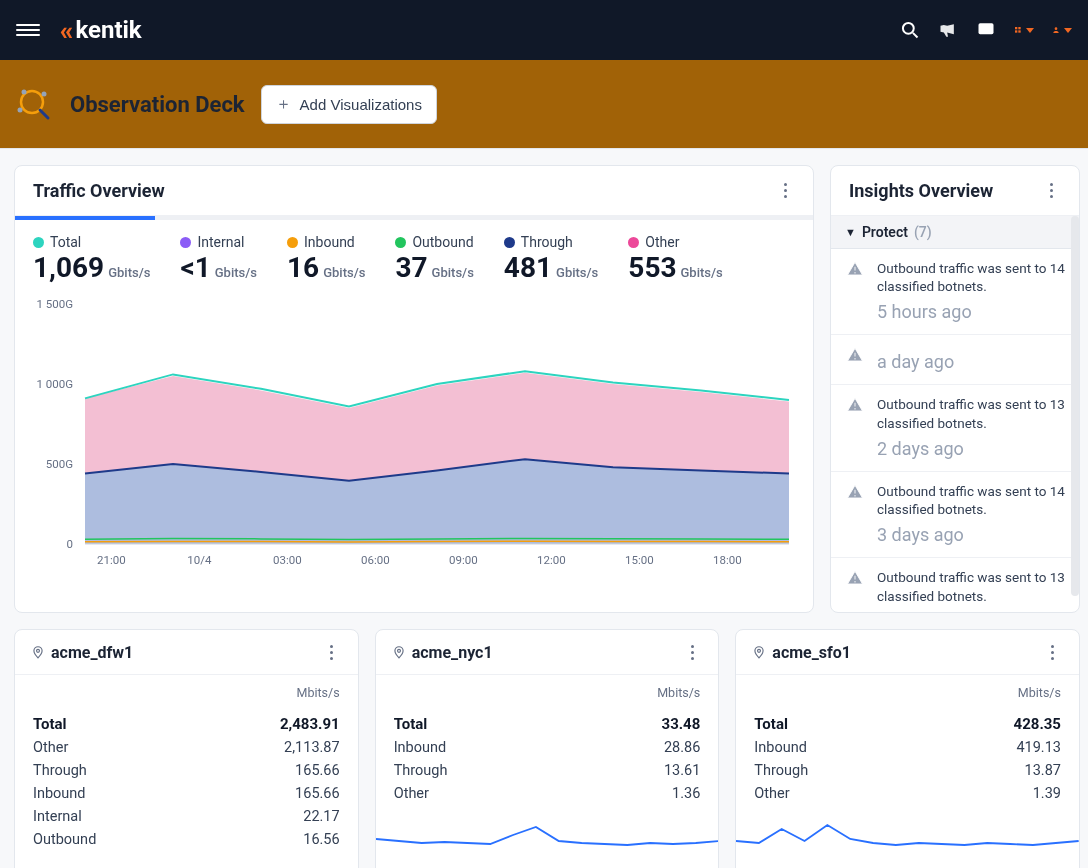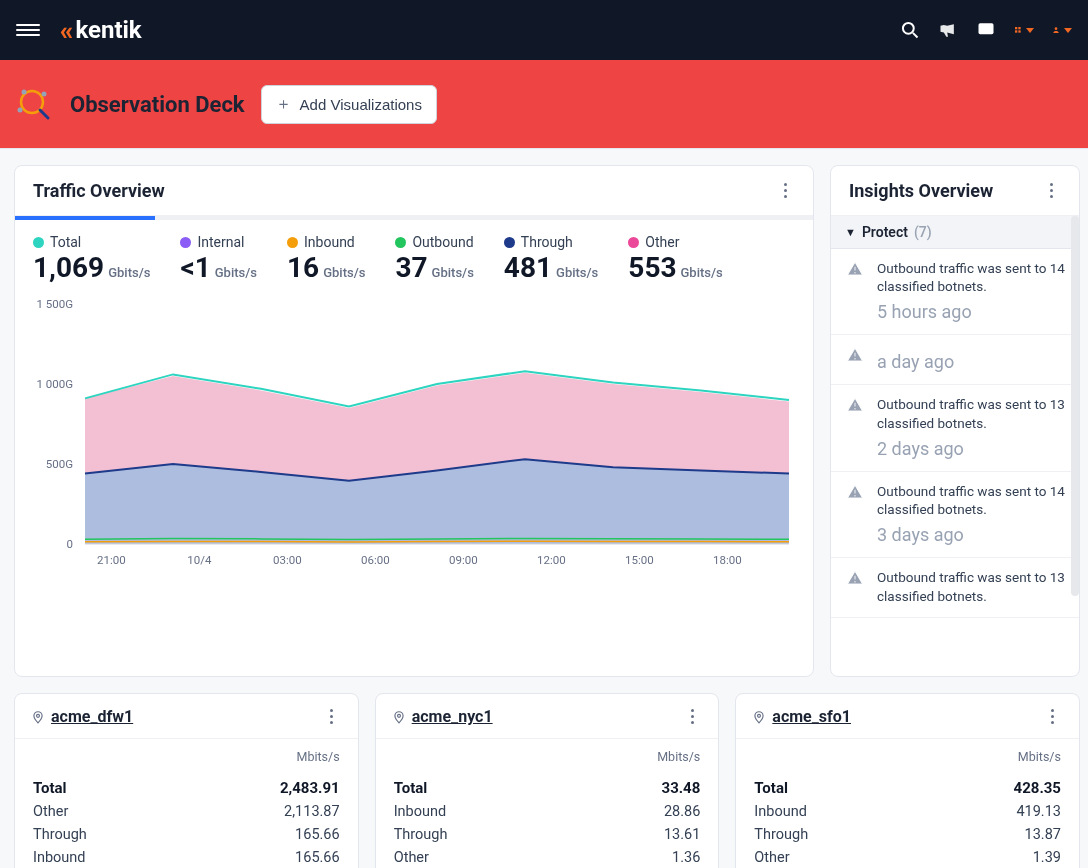--- a/index.html
+++ b/index.html
@@ -26,21 +26,21 @@
   .logo .chev { color:#f26722; font-weight:900; font-size:26px; margin-right:6px; letter-spacing:-4px;}
   .topbar .spacer { flex:1; }
   .topbar .right { display:flex; align-items:center; gap:18px; }
   .tb-icon { width:20px; height:20px; color:#fff; cursor:pointer; display:flex; align-items:center; justify-content:center;}
   .tb-icon.orange { color:#f26722; }
   .caret { width:0; height:0; border-left:4px solid transparent; border-right:4px solid transparent; border-top:5px solid #f26722; margin-left:4px;}
   
   .pagehead {
     display:flex; align-items:center; gap:16px;
     padding: 24px 14px 24px 14px;
-    background:#ef4444;
+    background:#a16207;
     border-bottom:1px solid #e3e7ed;
   }
   .pagehead .od-icon { width:40px; height:40px; position:relative;}
   .pagehead h1 { font-size:22px; font-weight:700; color:#1c2434;}
   .btn-add {
     display:flex; align-items:center; gap:8px;
     border:1px solid #cfd4dc; background:#fff;
     padding:8px 14px; border-radius:6px;
     font-size:15px; color:#344054; cursor:pointer;
   }
@@ -95,23 +95,23 @@
     color:#98a2b3;
   }
   .ins-item .txt { line-height:1.35; color:#344054;}
   .ins-item .ago { color:#98a2b3; font-size:18px; margin-top:6px;}
   .ins-scroll {
     position:absolute; right:0; top:0; width:8px; height:380px; background:#e6e8ec; border-radius:4px;
   }
   
   .row3 { grid-column: 1 / span 2; display:grid; grid-template-columns: repeat(3, 1fr); gap:16px;}
   .mini-hd {
-    display:flex; align-items:flex-end; justify-content:space-between;
+    display:flex; align-items:center; justify-content:space-between;
     padding:12px 16px; border-bottom:1px solid #eef0f4;
-    font-weight:700; font-size:16px; color:#1c2434;text-decoration:underline;
+    font-weight:700; font-size:16px; color:#1c2434;
   }
   .mini-hd .name { display:flex; align-items:center; gap:6px;}
   .pin { width:14px; height:14px; color:#667085;}
   .mini-body { padding: 10px 18px 0 18px;}
   .unit-label { text-align:right; font-size:12.5px; color:#667085; margin-bottom:12px;}
   .line { display:flex; justify-content:space-between; font-size:14.5px; color:#344054; padding:3px 0;}
   .line.total { font-weight:700; color:#101828; font-size:15px;}
   .spark { height:54px; margin-top:10px;}
   svg { display:block;}
 </style>
@@ -259,21 +259,21 @@
           <text x="266.4" y="270" text-anchor="middle" font-size="11.5" fill="#667085">03:00</text>
           <text x="354.4" y="270" text-anchor="middle" font-size="11.5" fill="#667085">06:00</text>
           <text x="442.4" y="270" text-anchor="middle" font-size="11.5" fill="#667085">09:00</text>
           <text x="530.4" y="270" text-anchor="middle" font-size="11.5" fill="#667085">12:00</text>
           <text x="618.4" y="270" text-anchor="middle" font-size="11.5" fill="#667085">15:00</text>
           <text x="706.4" y="270" text-anchor="middle" font-size="11.5" fill="#667085">18:00</text>
         </svg>
     </div>
   </div>
 
-  <div class="card" style="height:512px;">
+  <div class="card" style="height:448px;">
     <div class="card-hd">
       <span>Insights Overview</span>
       <div class="dots">
           <span></span>
           <span></span>
           <span></span>
         </div>
     </div>
     <div class="insights-body">
       <div class="ins-group-hd">

